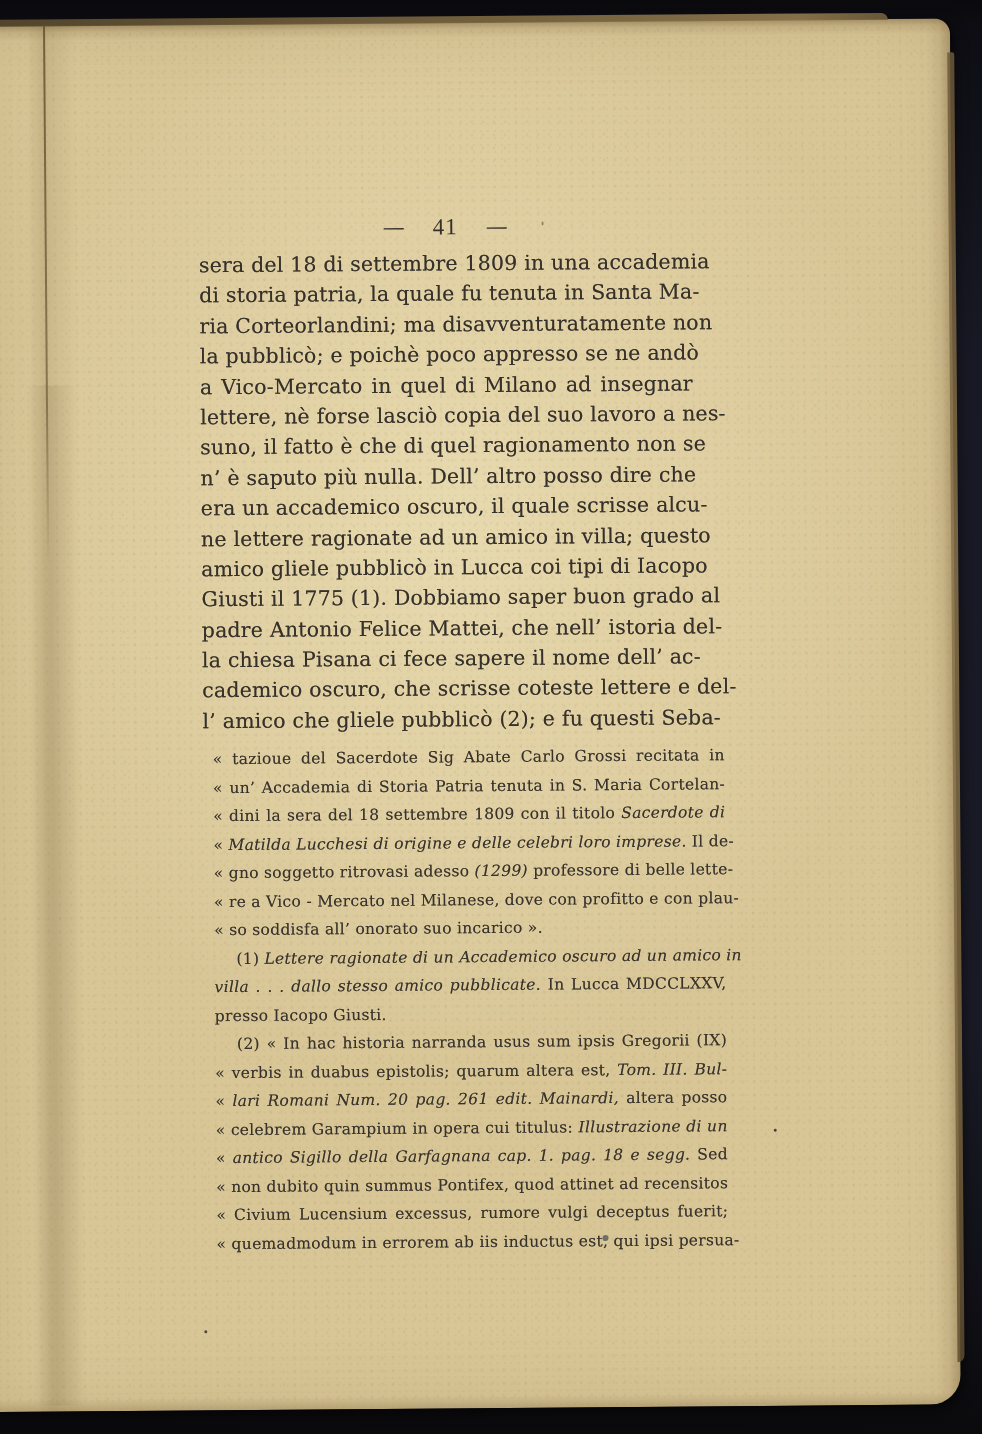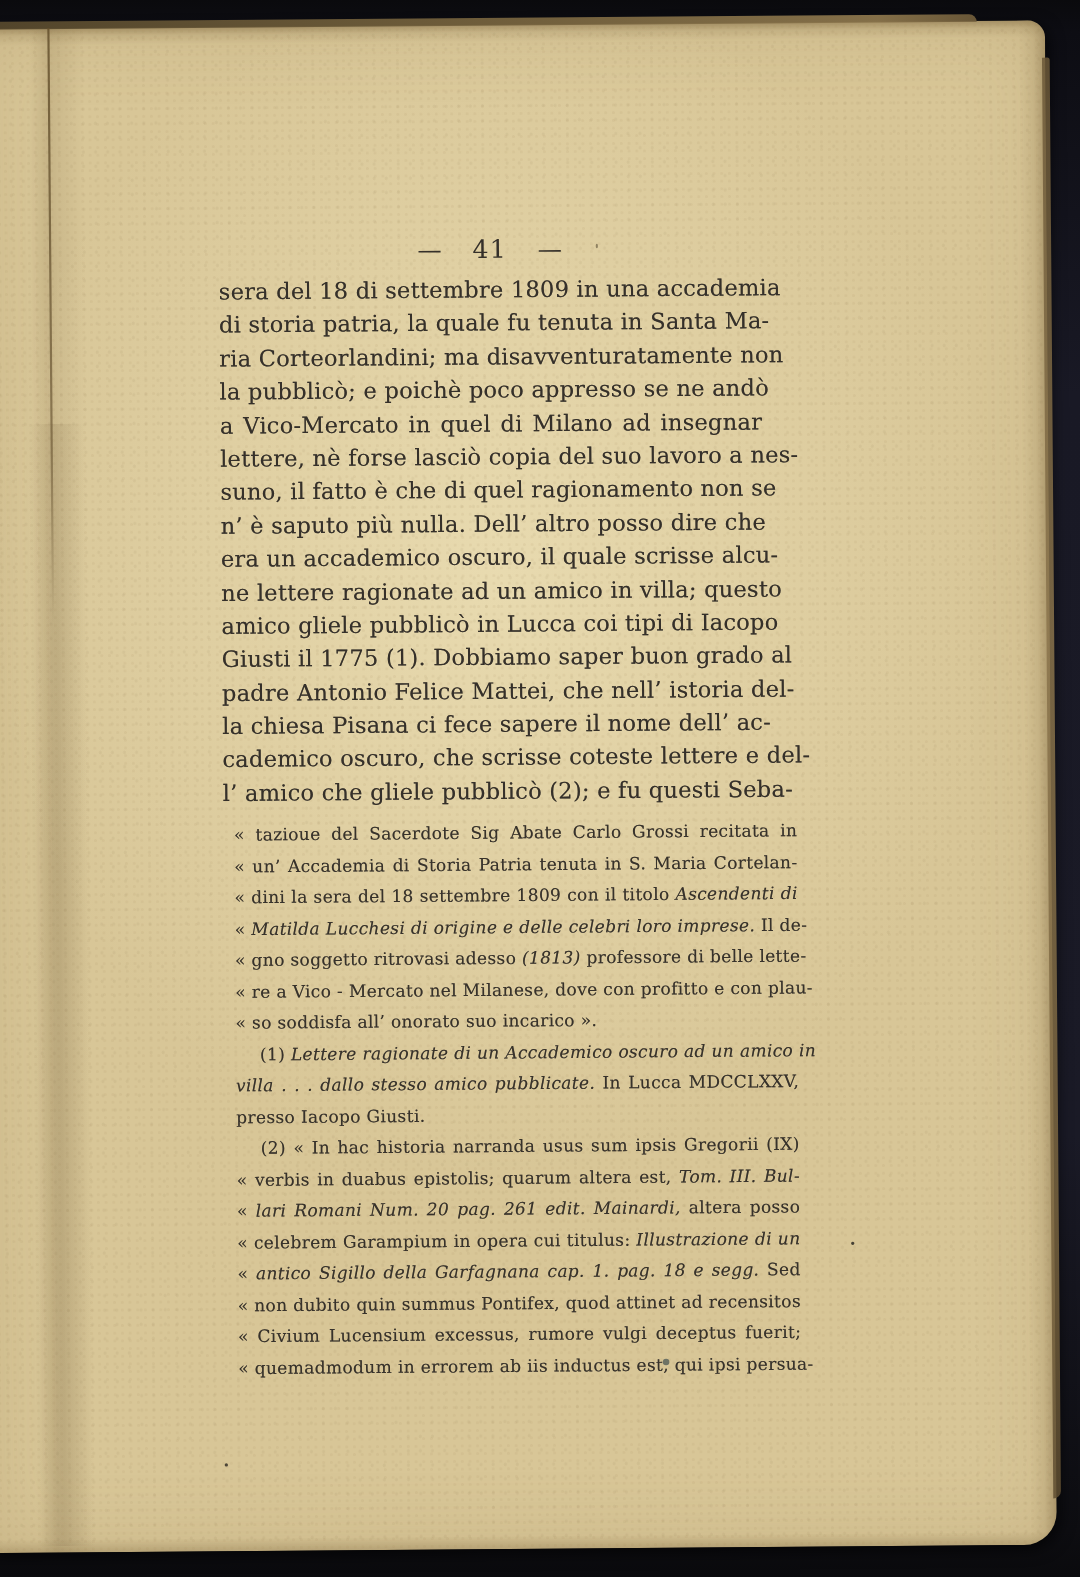--- a/index.html
+++ b/index.html
@@ -45,21 +45,21 @@
   }
   .crease-soft{
     position:absolute;left:22px;top:360px;width:52px;height:1020px;
     background:linear-gradient(90deg,rgba(0,0,0,0),rgba(110,90,55,.14) 50%,rgba(0,0,0,0));
   }
   .header{
     position:absolute;left:197px;top:192px;width:493px;
     display:flex;justify-content:center;align-items:baseline;gap:28px;
     color:#35302a;font-size:22px;
   }
-  .header .num{font-size:23px;letter-spacing:1px;}
+  .header .num{font-size:23px;letter-spacing:1px;font-family:Liberation Serif, serif;}
   .main-text{
     position:absolute;left:197px;top:226px;width:493px;
     color:#35302a;font-size:20.5px;line-height:30.4px;letter-spacing:.2px;
     text-shadow:0 0 .5px rgba(53,48,42,.55);
   }
   .tline{
     white-space:nowrap;text-align:justify;text-align-last:justify;height:30.4px;
   }
   .footnotes{
     position:absolute;left:207px;top:721px;width:512px;
@@ -107,23 +107,23 @@
           <div class="tline">Giusti il 1775 (1). Dobbiamo saper buon grado al</div>
           <div class="tline">padre Antonio Felice Mattei, che nell’ istoria del-</div>
           <div class="tline">la chiesa Pisana ci fece sapere il nome dell’ ac-</div>
           <div class="tline">cademico oscuro, che scrisse coteste lettere e del-</div>
           <div class="tline">l’ amico che gliele pubblicò (2); e fu questi Seba-</div>
         </div>
 
       <div class="footnotes" id="footnotes">
           <div class="fline"><span>« tazioue del Sacerdote Sig Abate Carlo Grossi recitata in</span></div>
           <div class="fline"><span>« un’ Accademia di Storia Patria tenuta in S. Maria Cortelan-</span></div>
-          <div class="fline"><span>« dini la sera del 18 settembre 1809 con il titolo </span><span class="it">Ascendenti di</span></div>
+          <div class="fline"><span>« dini la sera del 18 settembre 1809 con il titolo </span><span class="it">Sacerdote di</span></div>
           <div class="fline"><span>« </span><span class="it">Matilda Lucchesi di origine e delle celebri loro imprese.</span><span> Il de-</span></div>
-          <div class="fline"><span>« gno soggetto ritrovasi adesso </span><span class="it">(1813)</span><span> professore di belle lette-</span></div>
+          <div class="fline"><span>« gno soggetto ritrovasi adesso </span><span class="it">(1299)</span><span> professore di belle lette-</span></div>
           <div class="fline"><span>« re a Vico - Mercato nel Milanese, dove con profitto e con plau-</span></div>
           <div class="fline nojust"><span>« so soddisfa all’ onorato suo incarico ».</span></div>
           <div class="fline ind"><span>(1) </span><span class="it">Lettere ragionate di un Accademico oscuro ad un amico in</span></div>
           <div class="fline"><span class="it">villa . . . dallo stesso amico pubblicate.</span><span> In Lucca MDCCLXXV,</span></div>
           <div class="fline nojust"><span>presso Iacopo Giusti.</span></div>
           <div class="fline ind"><span>(2) « In hac historia narranda usus sum ipsis Gregorii (IX)</span></div>
           <div class="fline"><span>« verbis in duabus epistolis; quarum altera est, </span><span class="it">Tom. III. Bul-</span></div>
           <div class="fline"><span>« </span><span class="it">lari Romani Num. 20 pag. 261 edit. Mainardi,</span><span> altera posso</span></div>
           <div class="fline"><span>« celebrem Garampium in opera cui titulus: </span><span class="it">Illustrazione di un</span></div>
           <div class="fline"><span>« </span><span class="it">antico Sigillo della Garfagnana cap. 1. pag. 18 e segg.</span><span> Sed</span></div>

